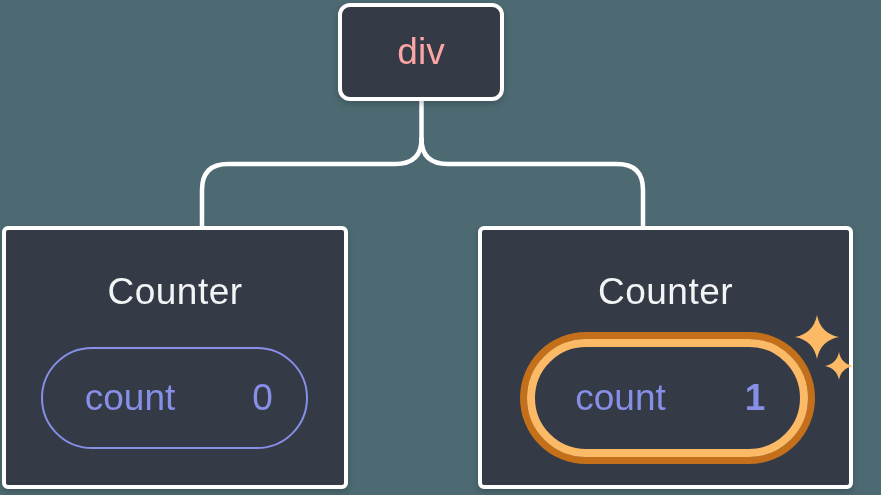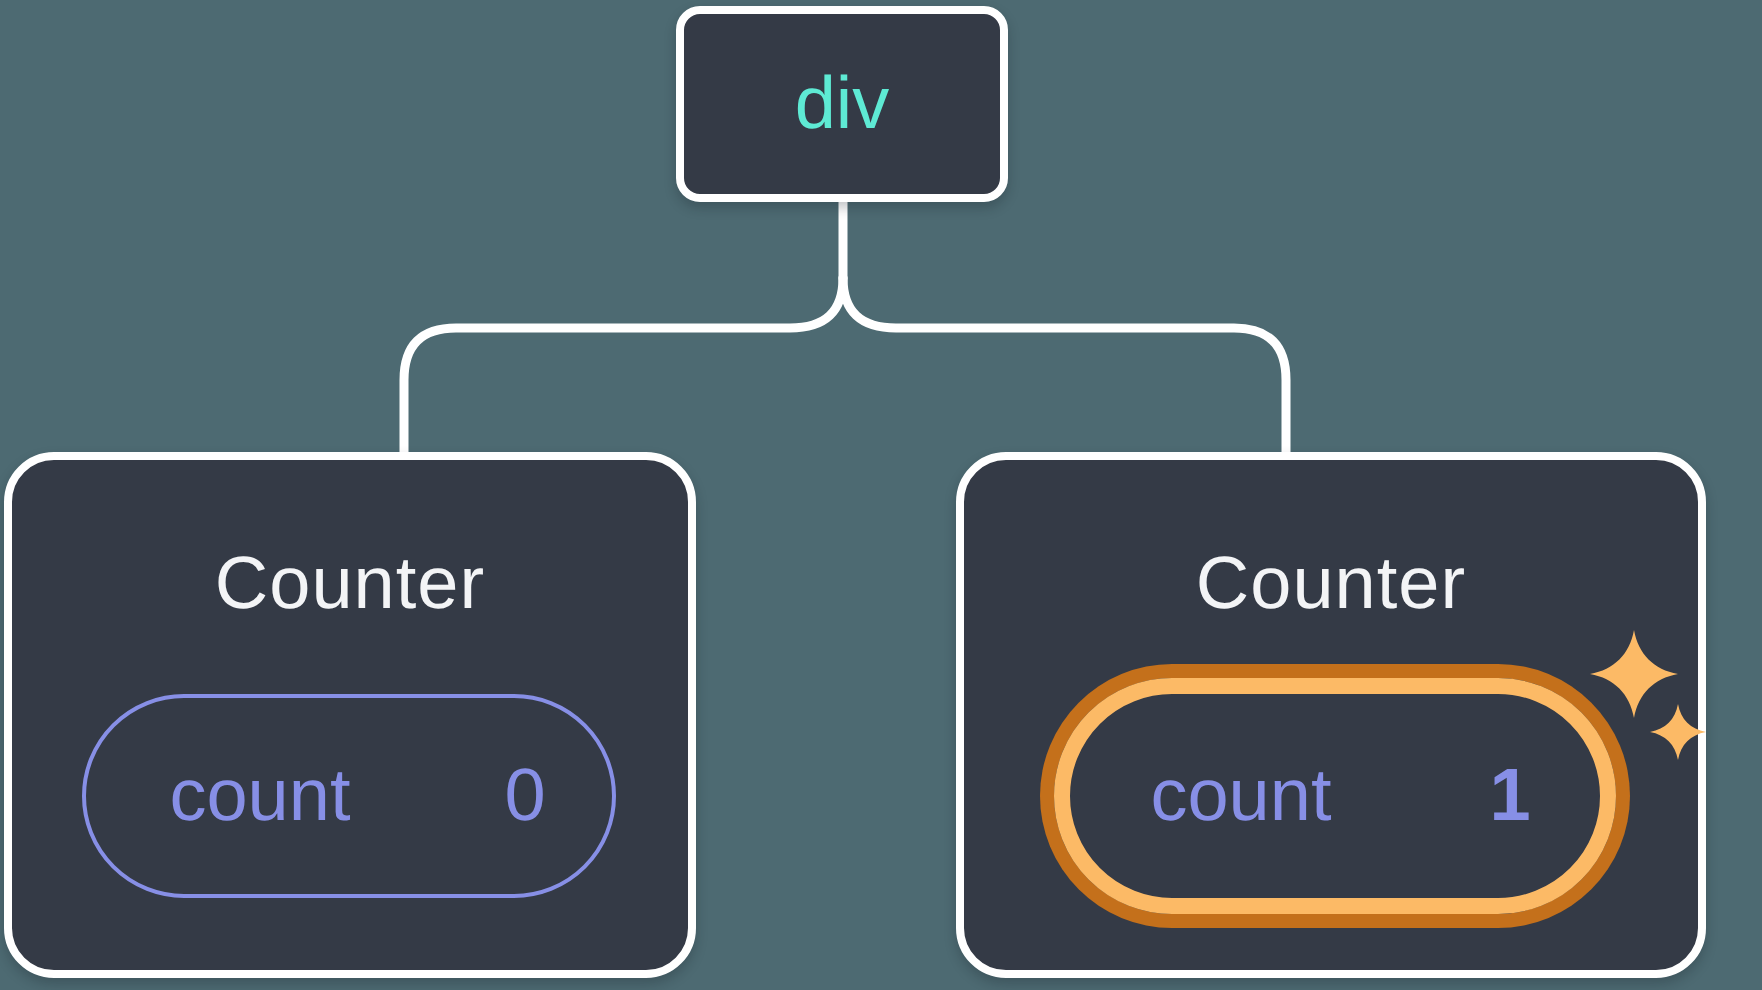--- a/index.html
+++ b/index.html
@@ -30,26 +30,26 @@
     box-shadow: 0 3px 6px rgba(20, 28, 34, 0.25);
   }
   .node-root {
     left: 338px; top: 3px;
     width: 166px; height: 98px;
     border-radius: 12px;
     display: flex;
     align-items: center;
     justify-content: center;
     font-size: 37px;
-    color: #5eead4;
+    color: #fca5a5;
   }
   .node-component {
     top: 226px;
     height: 263px;
-    border-radius: 25px;
+    border-radius: 6px;
   }
   .node-component.left  { left: 2px;   width: 346px; }
   .node-component.right { left: 478px; width: 375px; }
   .node-title {
     position: absolute;
     left: 0; right: 0;
     top: 40px;
     text-align: center;
     font-size: 37px;
     line-height: 44px;

